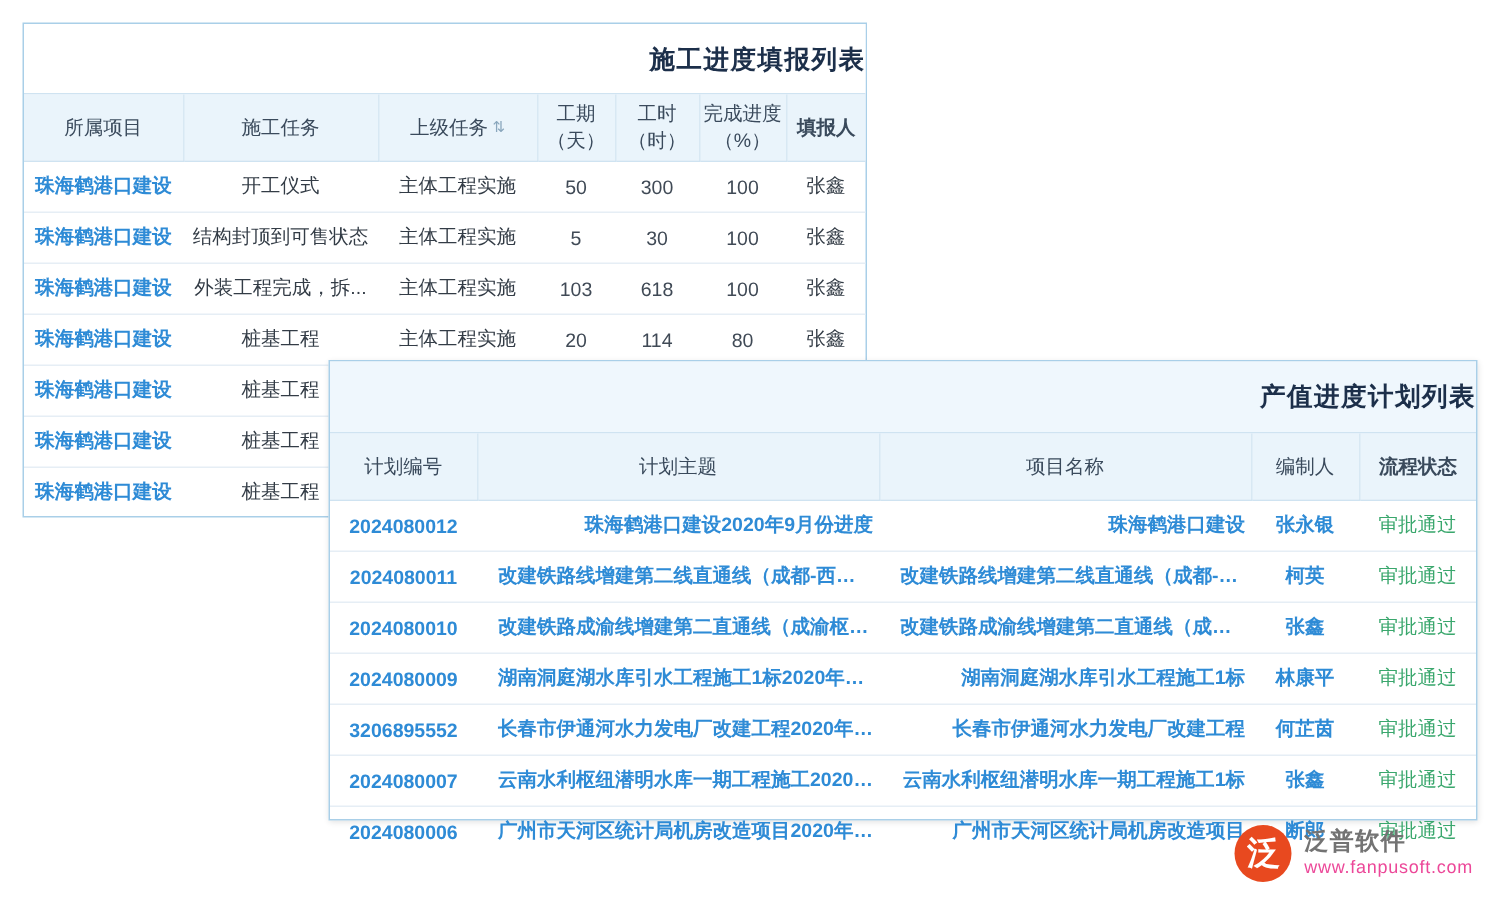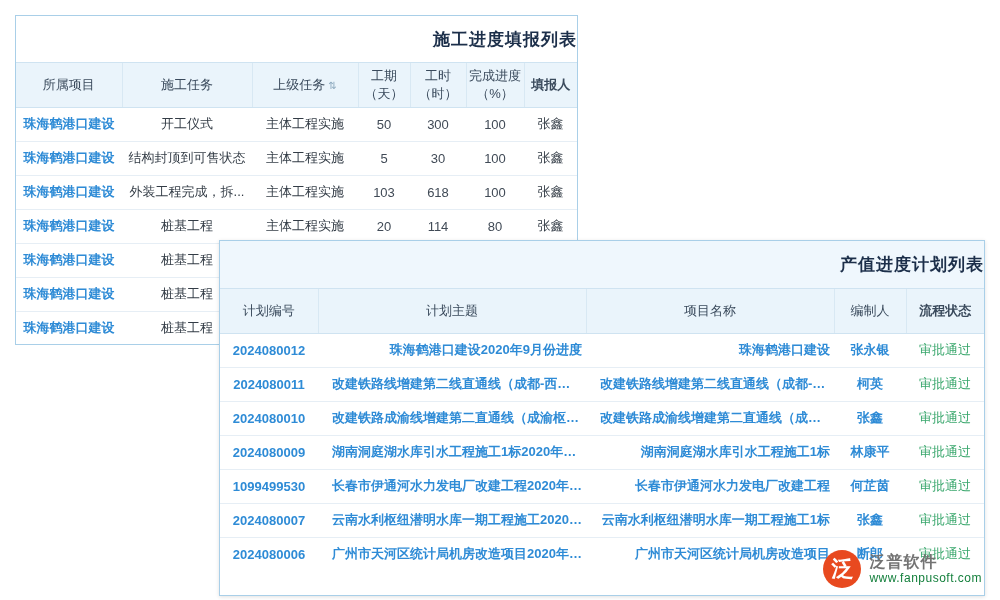--- a/index.html
+++ b/index.html
@@ -25,21 +25,21 @@
   #panel-construction {
     left: 15px;
     top: 15px;
     width: 563px;
     height: 330px;
   }
   #panel-output {
     left: 219px;
     top: 240px;
     width: 766px;
-    height: 356px;
+    height: 307px;
     box-shadow: 0 1px 4px rgba(0,0,0,0.12);
   }
 
   .panel-title {
     text-align: right;
     font-size: 17px;
     font-weight: bold;
     color: #1c2f4a;
     letter-spacing: 1px;
     box-sizing: border-box;
@@ -127,21 +127,21 @@
   }
   #logo .words { line-height: 1.2; }
   #logo .words .cn {
     font-size: 16px;
     font-weight: bold;
     color: #737373;
     letter-spacing: 1px;
   }
   #logo .words .en {
     font-size: 12px;
-    color: #15803d;
+    color: #ec4899;
     letter-spacing: 0.5px;
   }
 </style>
 </head>
 <body>
 
 <div class="panel" id="panel-construction">
   <div class="panel-title">施工进度填报列表</div>
   <table>
     <colgroup>
@@ -276,21 +276,21 @@
           <td class="status-ok">审批通过</td>
         </tr>
         <tr>
           <td class="link">2024080009</td>
           <td class="link ta-left">湖南洞庭湖水库引水工程施工1标2020年9月份...</td>
           <td class="link ta-left">湖南洞庭湖水库引水工程施工1标</td>
           <td class="link">林康平</td>
           <td class="status-ok">审批通过</td>
         </tr>
         <tr>
-          <td class="link">1099499530</td>
+          <td class="link">3206895552</td>
           <td class="link ta-left">长春市伊通河水力发电厂改建工程2020年8月...</td>
           <td class="link ta-left">长春市伊通河水力发电厂改建工程</td>
           <td class="link">何芷茵</td>
           <td class="status-ok">审批通过</td>
         </tr>
         <tr>
           <td class="link">2024080007</td>
           <td class="link ta-left">云南水利枢纽潜明水库一期工程施工2020年8...</td>
           <td class="link ta-left">云南水利枢纽潜明水库一期工程施工1标</td>
           <td class="link">张鑫</td>

